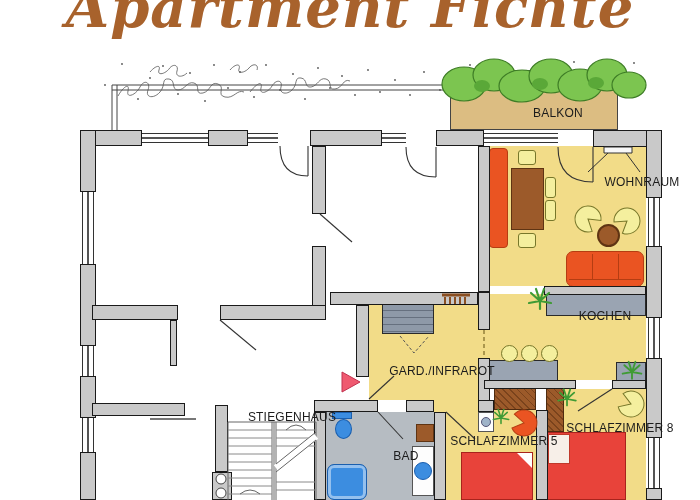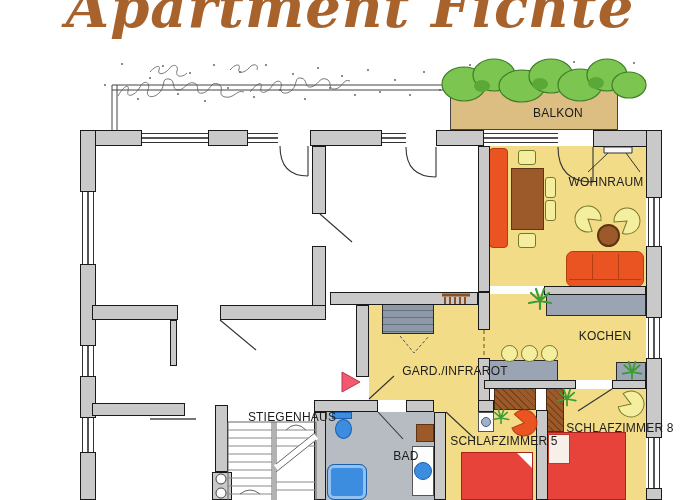--- a/index.html
+++ b/index.html
@@ -250,20 +250,20 @@
       <g transform="translate(501,418) scale(0.7)">
           <path d="M0,0 L-9,-8 M0,0 L9,-8 M0,0 L-11,2 M0,0 L11,2 M0,0 L-4,-12 M0,0 L4,-12 M0,0 L0,8"></path>
         </g>
       <g transform="translate(567,399) scale(0.8)">
           <path d="M0,0 L-9,-8 M0,0 L9,-8 M0,0 L-11,2 M0,0 L11,2 M0,0 L-4,-12 M0,0 L4,-12 M0,0 L0,8"></path>
         </g>
     </g>
   </svg>
 
   <div class="room-label" style="left:540px;top:113px">BALKON</div>
-  <div class="room-label" style="left:588px;top:182px">WOHNRAUM</div>
-  <div class="room-label" style="left:587px;top:336px">KOCHEN</div>
-  <div class="room-label" style="left:437px;top:371px">GARD./INFRAROT</div>
+  <div class="room-label" style="left:624px;top:182px">WOHNRAUM</div>
+  <div class="room-label" style="left:587px;top:316px">KOCHEN</div>
+  <div class="room-label" style="left:424px;top:371px">GARD./INFRAROT</div>
   <div class="room-label" style="left:274px;top:417px">STIEGENHAUS</div>
   <div class="room-label" style="left:388px;top:456px">BAD</div>
   <div class="room-label" style="left:486px;top:441px">SCHLAFZIMMER 5</div>
   <div class="room-label" style="left:602px;top:428px">SCHLAFZIMMER 8</div>
 </div>
 
 </body></html>

